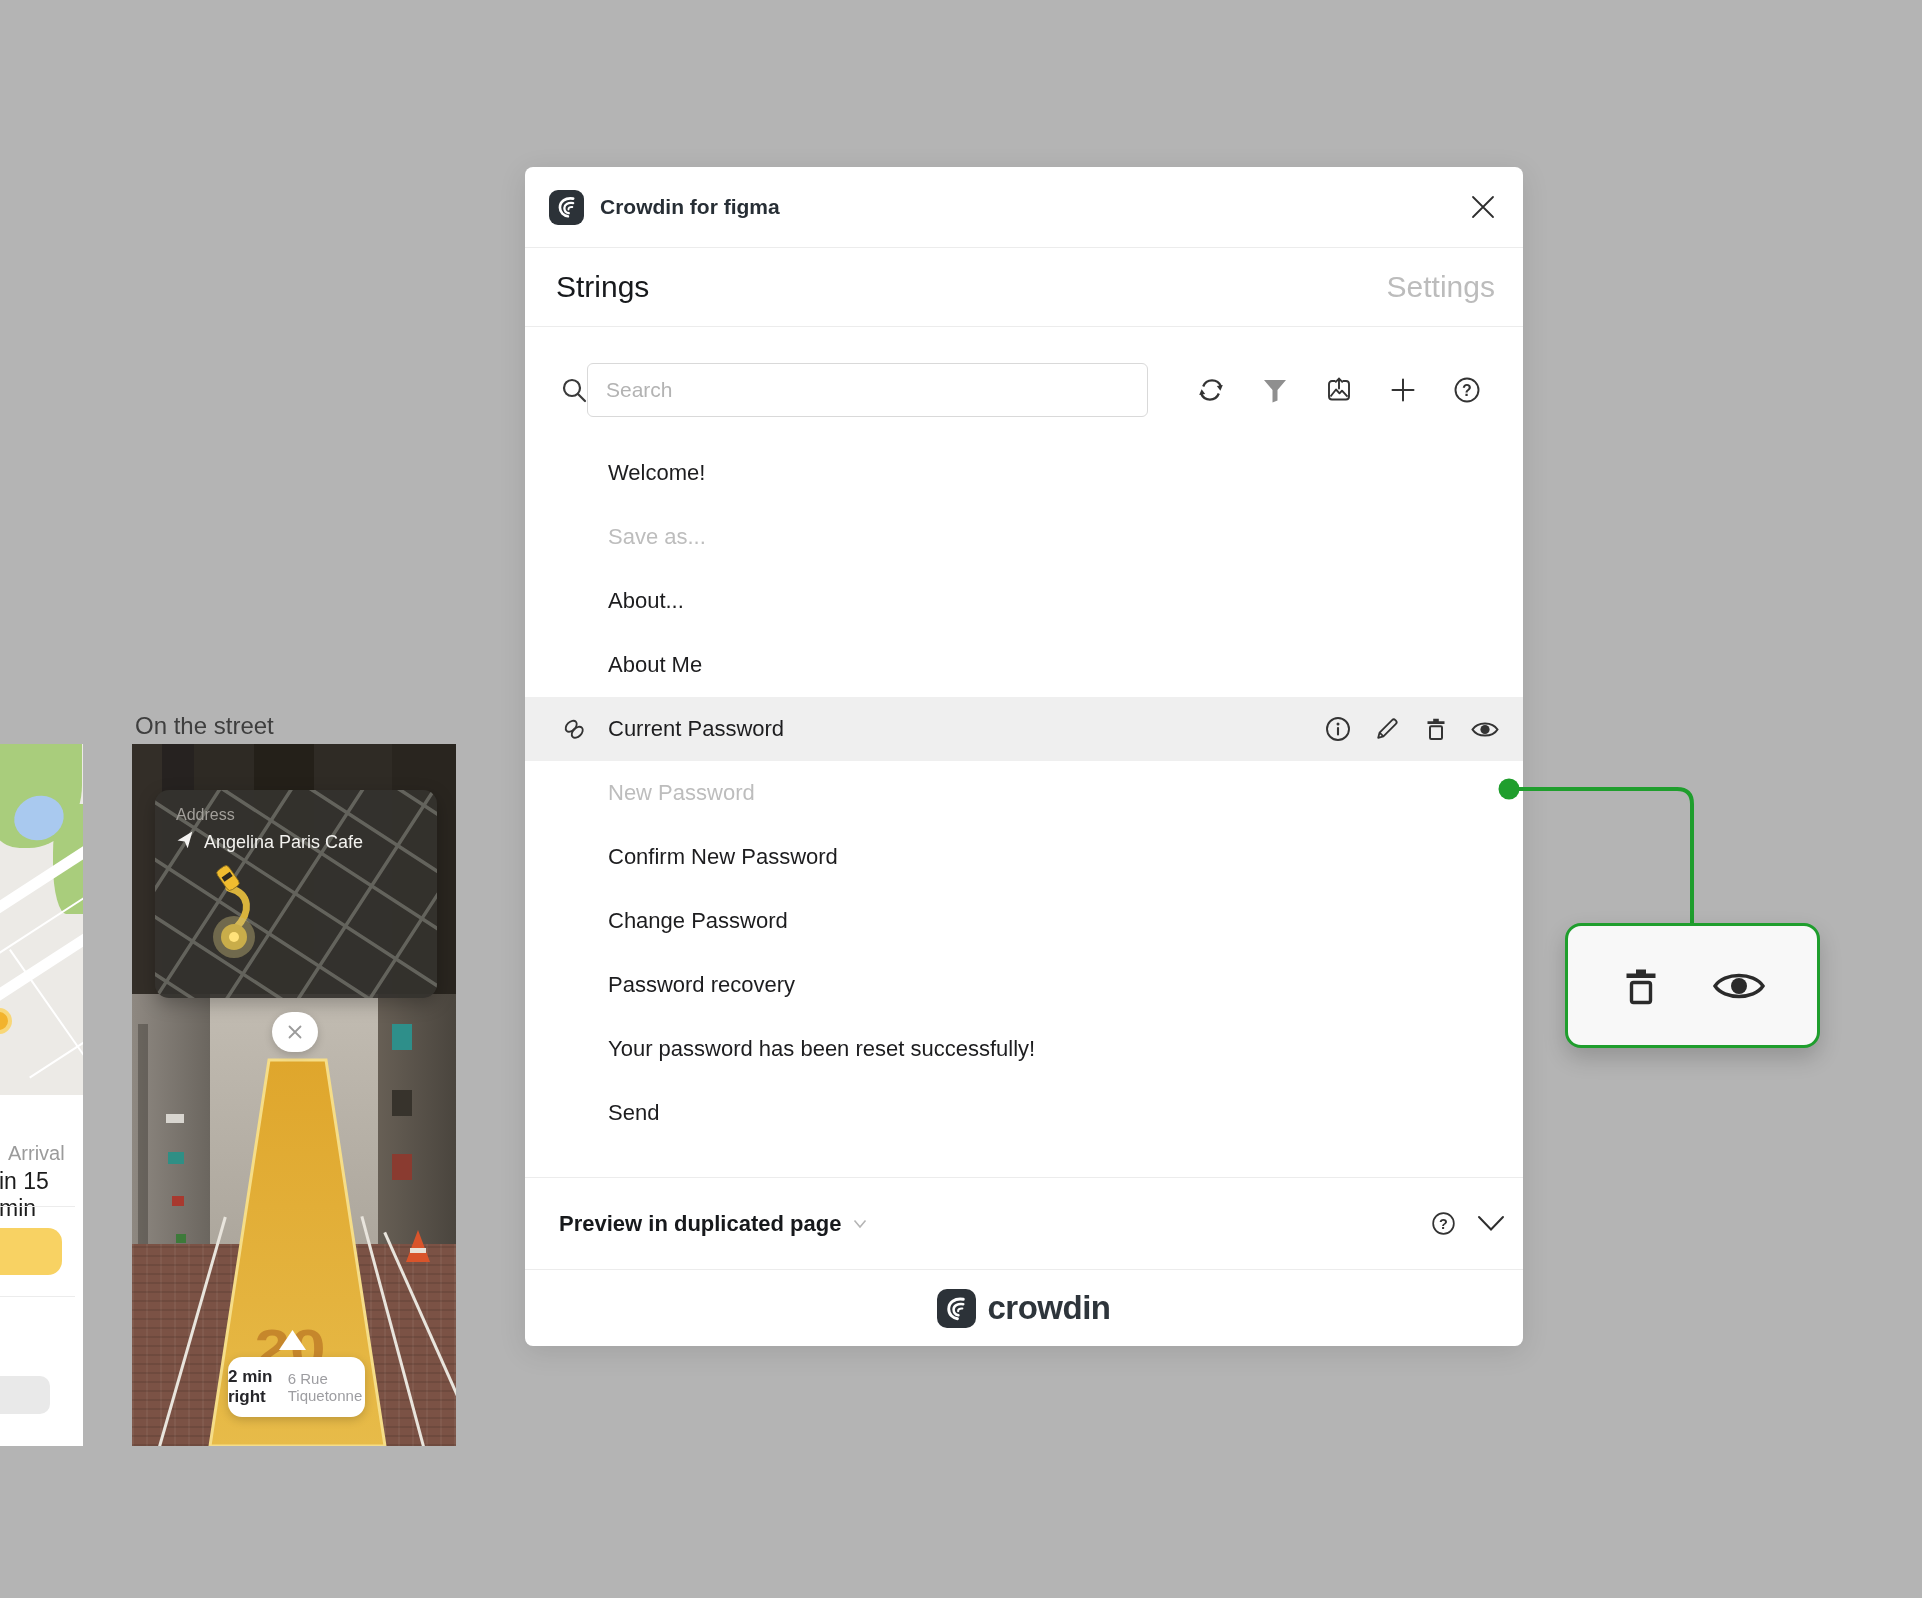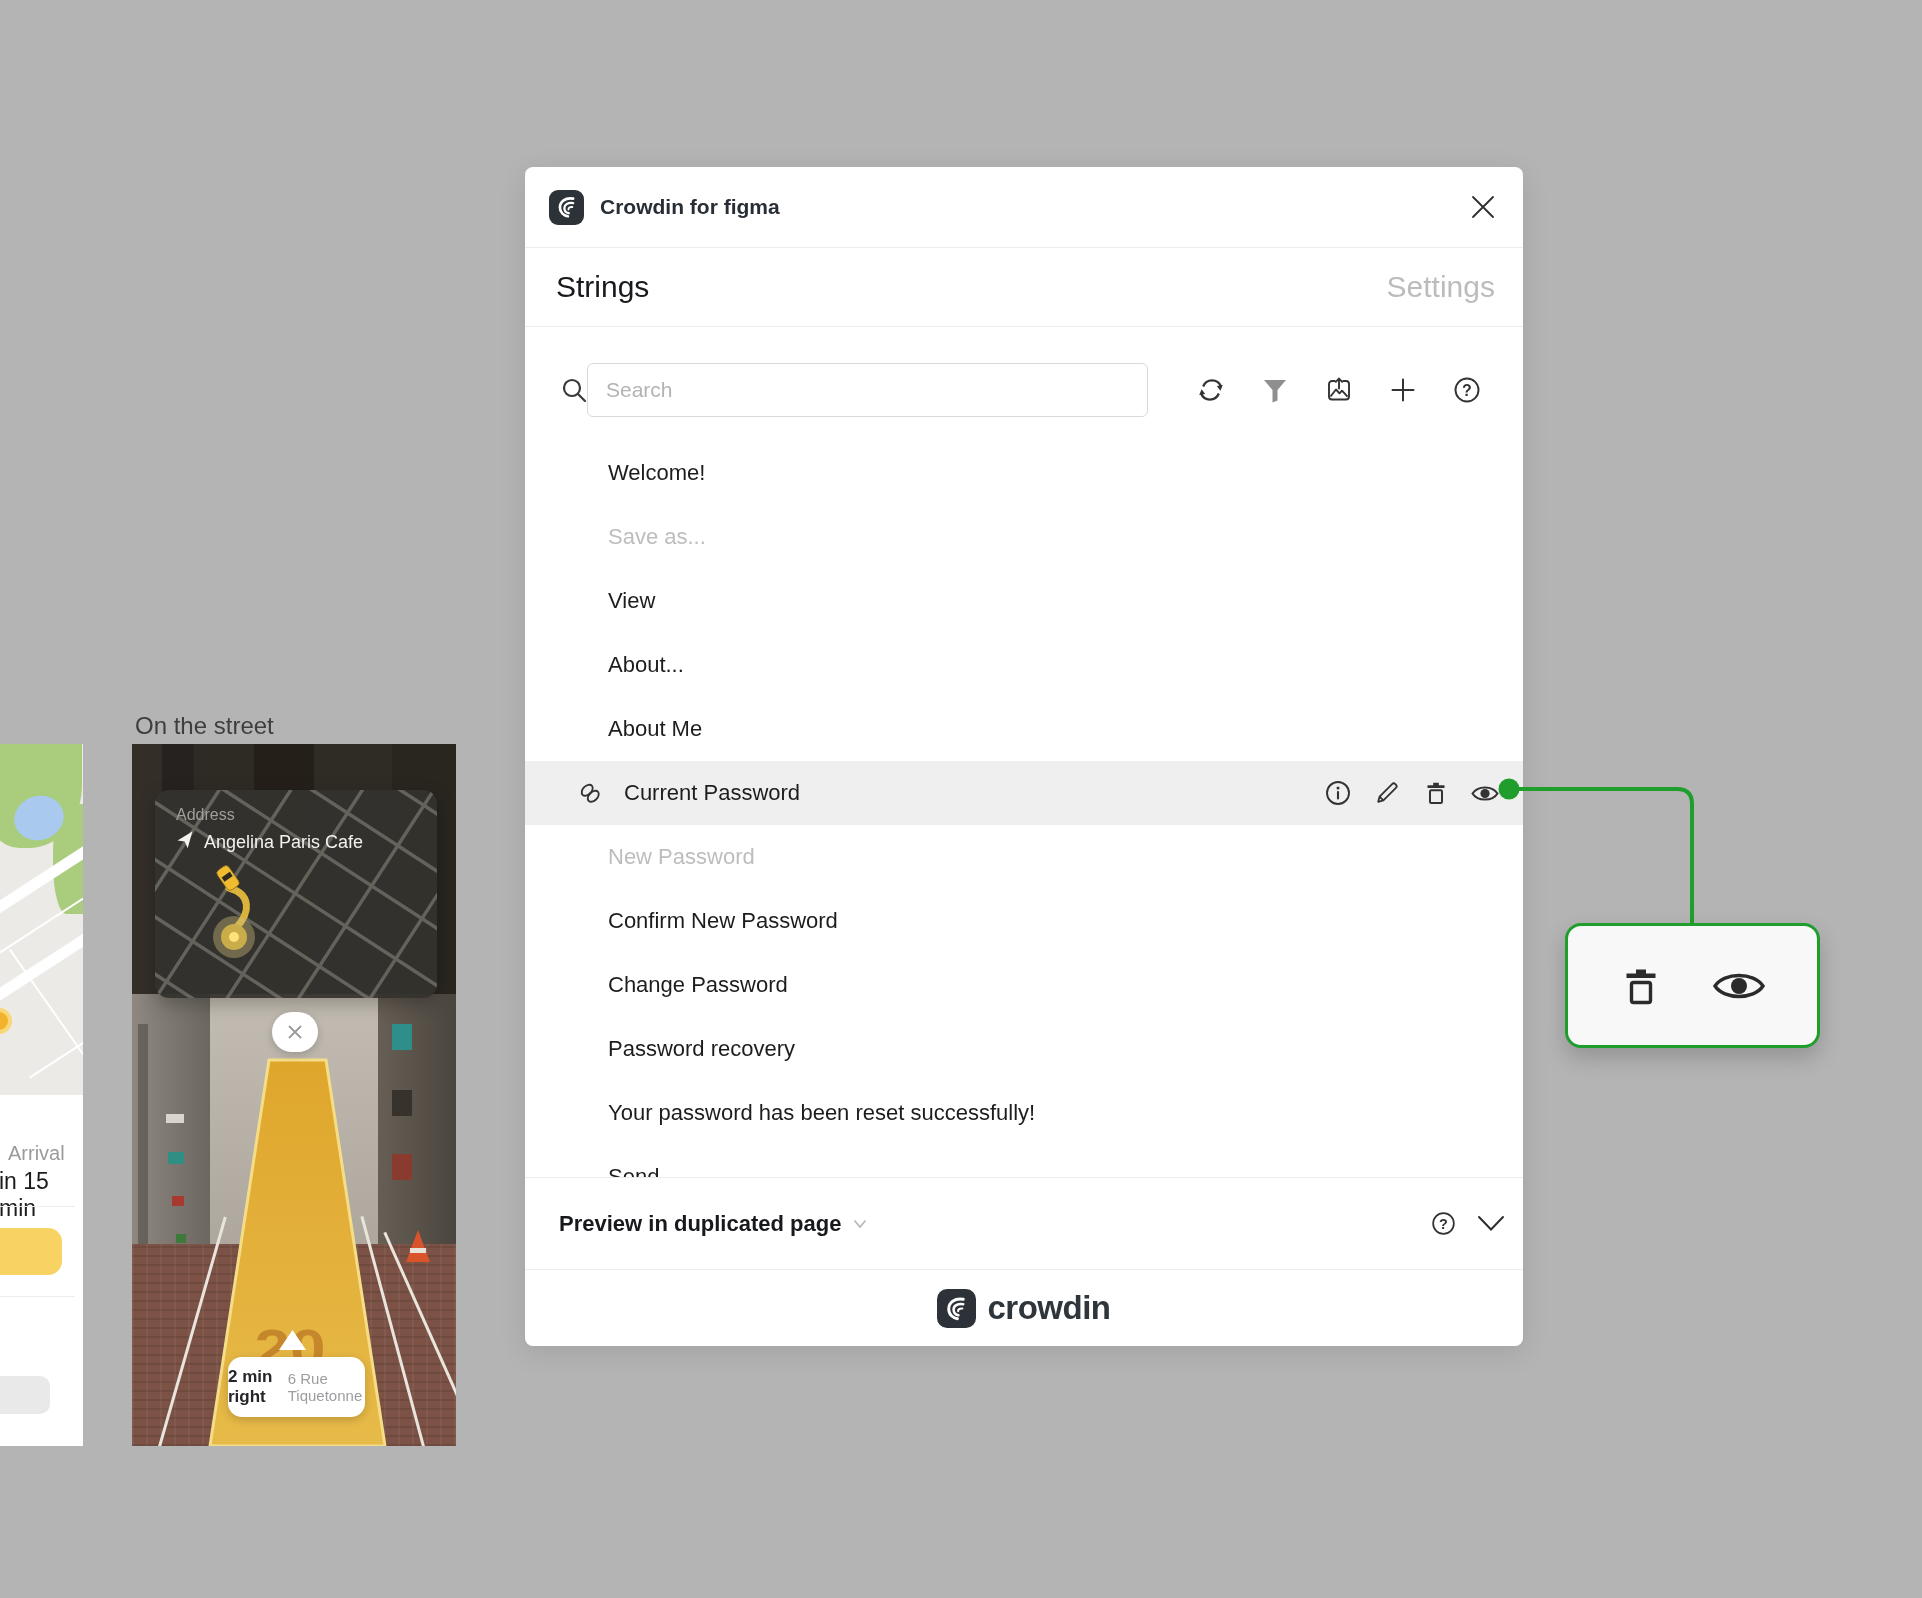--- a/index.html
+++ b/index.html
@@ -70,21 +70,21 @@
   .m-body { height:850px; flex:none; overflow:hidden; display:flex; flex-direction:column; }
   .search-row { height:114px; flex:none; display:flex; align-items:center; padding:12px 15px 0 36px; }
   .search-glass { width:26px; height:26px; flex:none; }
   .search-input { width:561px; height:54px; border:1px solid #d9d9d9; border-radius:6px;
     font-size:21px; color:#333; padding:0 18px; outline:none; font-family:"Liberation Sans", sans-serif; }
   .search-input::placeholder { color:#b3b3b3; }
   .tool-icons { display:flex; margin-left:46px; gap:30px; }
   .tool-btn { width:34px; height:34px; display:flex; align-items:center; justify-content:center; cursor:pointer; }
   .s-row { height:64px; flex:none; display:flex; align-items:center; padding:0 23px 0 83px; font-size:22px; color:#1d1d1f; }
   .s-row.muted { color:#bdbdbd; }
-  .s-row.selected { background:#efefef; padding-left:52px; }
+  .s-row.selected { background:#efefef; padding-left:36px; }
   .s-row.selected .chain-box { width:26px; height:26px; margin-right:21px; flex:none; }
   .row-actions { margin-left:auto; display:flex; gap:19px; }
   .row-act { width:30px; height:30px; display:flex; align-items:center; justify-content:center; cursor:pointer; }
   .m-preview { height:91px; flex:none; display:flex; align-items:center; padding:0 18px 0 34px; }
   .pv-label { font-size:22px; font-weight:700; color:#17191c; }
   .pv-chev-sm { margin-left:12px; width:14px; height:10px; }
   .pv-right { margin-left:auto; display:flex; align-items:center; gap:20px; }
   .pv-btn { width:28px; height:28px; display:flex; align-items:center; justify-content:center; cursor:pointer; }
   .m-footer { height:76px; flex:none; display:flex; align-items:center; justify-content:center; gap:11px; }
   .footer-sq { width:39px; height:39px; background:#2c3238; border-radius:10px; display:flex; align-items:center; justify-content:center; }
@@ -268,23 +268,20 @@
       </div>
 
       <div>
           <div class="s-row">
     <span>Welcome!</span>
   </div>
           <div class="s-row muted">
     <span>Save as...</span>
   </div>
           <div class="s-row">
-    <span>View</span>
-  </div>
-          <div class="s-row">
     <span>About...</span>
   </div>
           <div class="s-row">
     <span>About Me</span>
   </div>
           <div class="s-row selected">
     <svg class="chain-box" viewBox="0 0 28 28">
       <ellipse cx="11" cy="11" rx="7" ry="4.6" transform="rotate(-45 11 11)" stroke="#333" stroke-width="2" fill="none"></ellipse>
       <ellipse cx="17.5" cy="17.5" rx="7" ry="4.6" transform="rotate(-45 17.5 17.5)" stroke="#333" stroke-width="2" fill="none"></ellipse>
     </svg>

